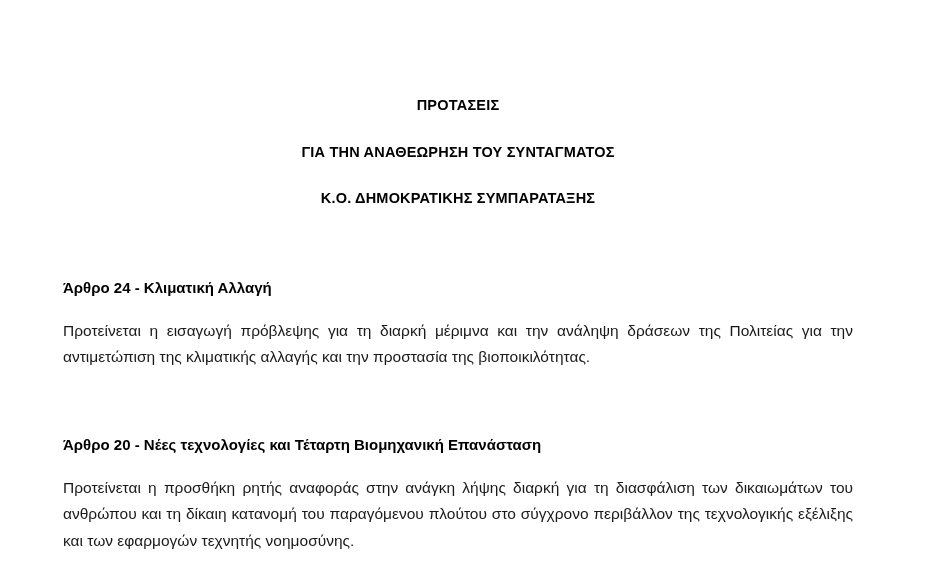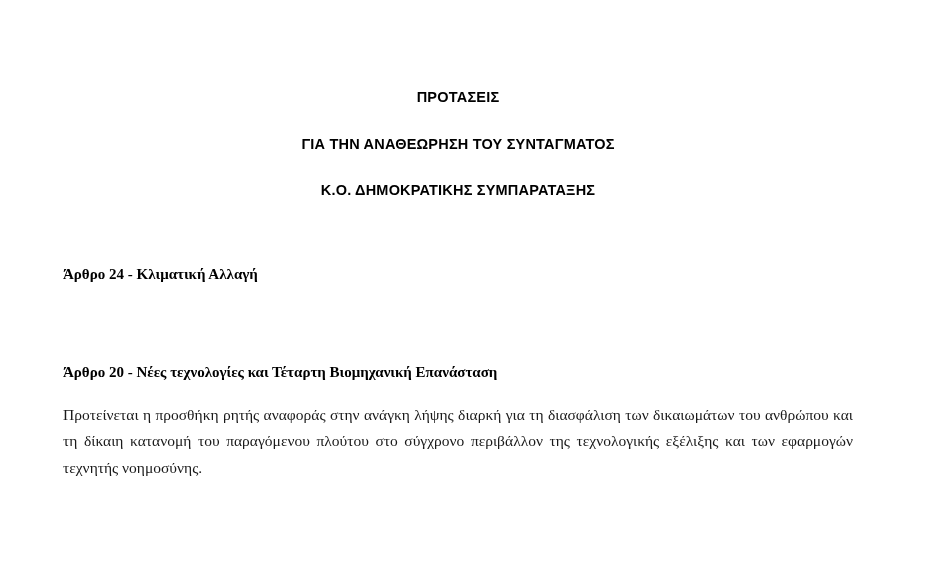--- a/index.html
+++ b/index.html
@@ -17,40 +17,39 @@
   .page {
     position: relative;
     width: 925px;
     height: 587px;
     box-sizing: border-box;
     padding: 0;
   }
   .content {
     position: absolute;
     left: 63px;
-    top: 4px;
+    top: 12px;
     width: 790px;
   }
   .title-block {
     margin-top: 86px;
     text-align: center;
   }
   .title-line {
     font-size: 14.5px;
     font-weight: bold;
     letter-spacing: 0.2px;
     line-height: 1.0;
     margin-bottom: 32px;
   }
   .title-line:last-child {
     margin-bottom: 0;
   }
   .section {
-    margin-top: 4px;
-    font-family: Liberation Serif, serif;
+    margin-top: 10px;
   }
   .section-heading {
     font-size: 15px;
     font-weight: bold;
     line-height: 1.2;
     text-align: left;
   }
   .section-body {
     font-size: 15.5px;
     line-height: 1.72;
@@ -72,20 +71,21 @@
       <div class="title-line">ΠΡΟΤΑΣΕΙΣ</div>
       <div class="title-line">ΓΙΑ ΤΗΝ ΑΝΑΘΕΩΡΗΣΗ  ΤΟΥ ΣΥΝΤΑΓΜΑΤΟΣ</div>
       <div class="title-line">Κ.Ο. ΔΗΜΟΚΡΑΤΙΚΗΣ ΣΥΜΠΑΡΑΤΑΞΗΣ</div>
     </div>
 
     <div class="gap-before-s1"></div>
 
     <div class="section">
       <div class="section-heading">Άρθρο 24 - Κλιματική Αλλαγή</div>
       <div class="gap-heading-body"></div>
+      <div class="section-body">Προτείνεται η εισαγωγή πρόβλεψης για τη διαρκή μέριμνα και την ανάληψη δράσεων της Πολιτείας για την αντιμετώπιση της κλιματικής αλλαγής και την προστασία της βιοποικιλότητας.</div>
     </div>
 
     <div class="gap-between-sections"></div>
 
     <div class="section">
       <div class="section-heading">Άρθρο 20 - Νέες τεχνολογίες και Τέταρτη Βιομηχανική Επανάσταση</div>
       <div class="gap-heading-body"></div>
       <div class="section-body">Προτείνεται η προσθήκη ρητής αναφοράς στην ανάγκη λήψης διαρκή για τη διασφάλιση των δικαιωμάτων του ανθρώπου και τη δίκαιη κατανομή του παραγόμενου πλούτου στο σύγχρονο περιβάλλον της τεχνολογικής εξέλιξης και των εφαρμογών τεχνητής νοημοσύνης.</div>
     </div>
 

